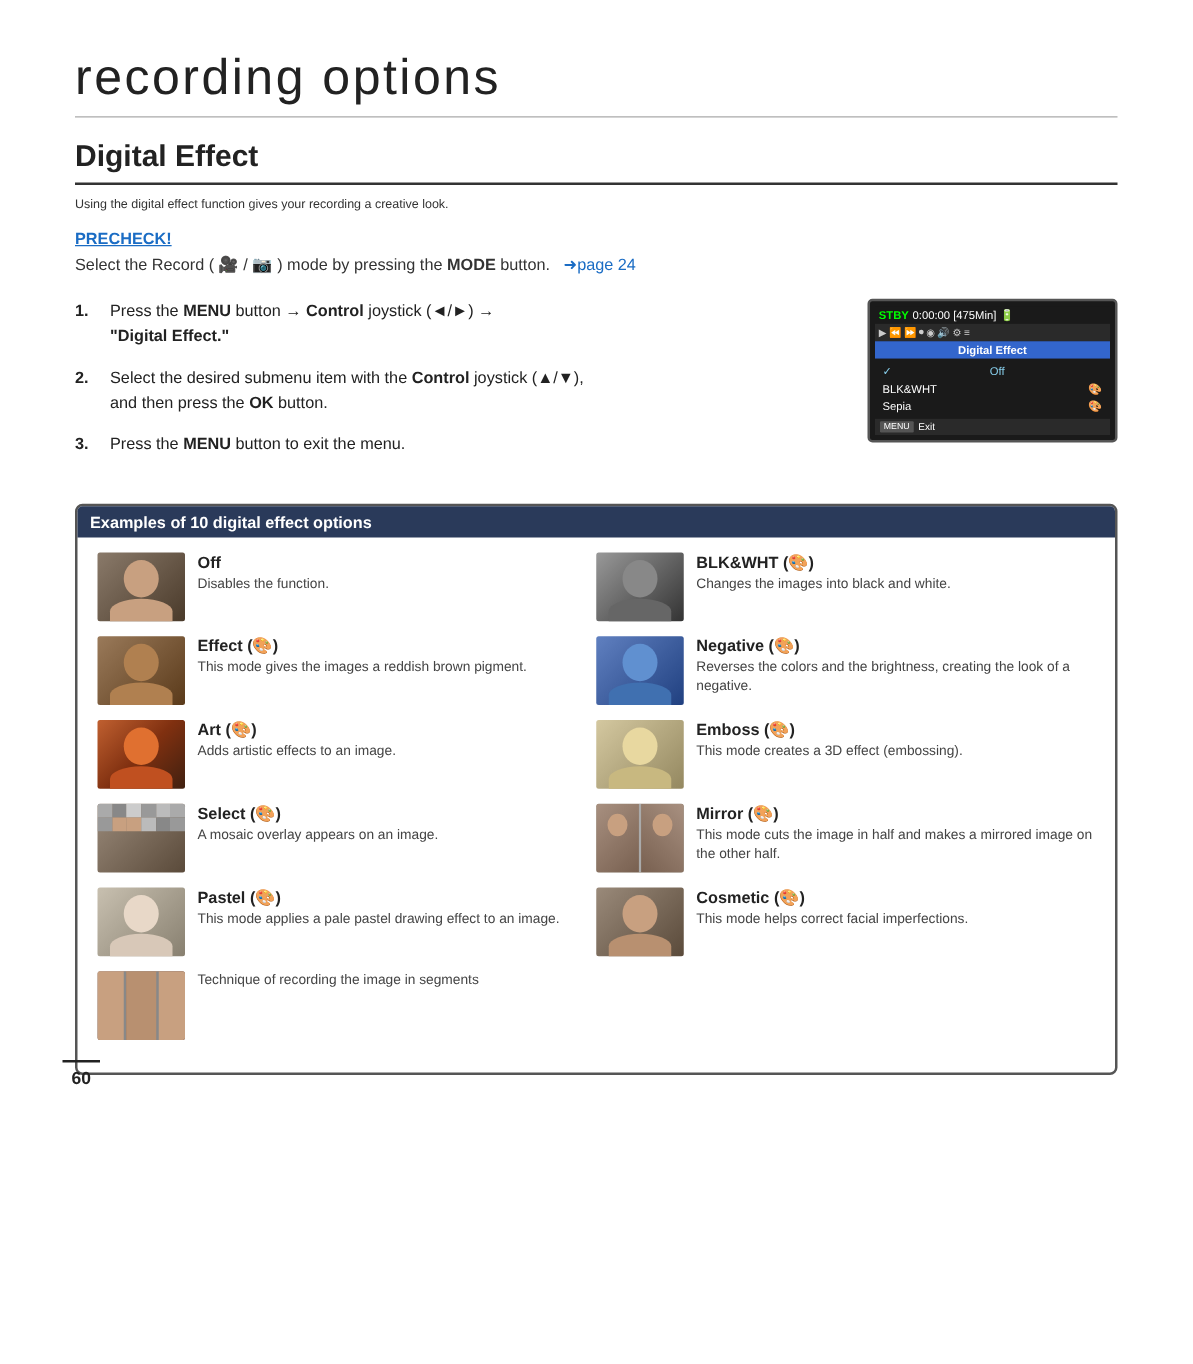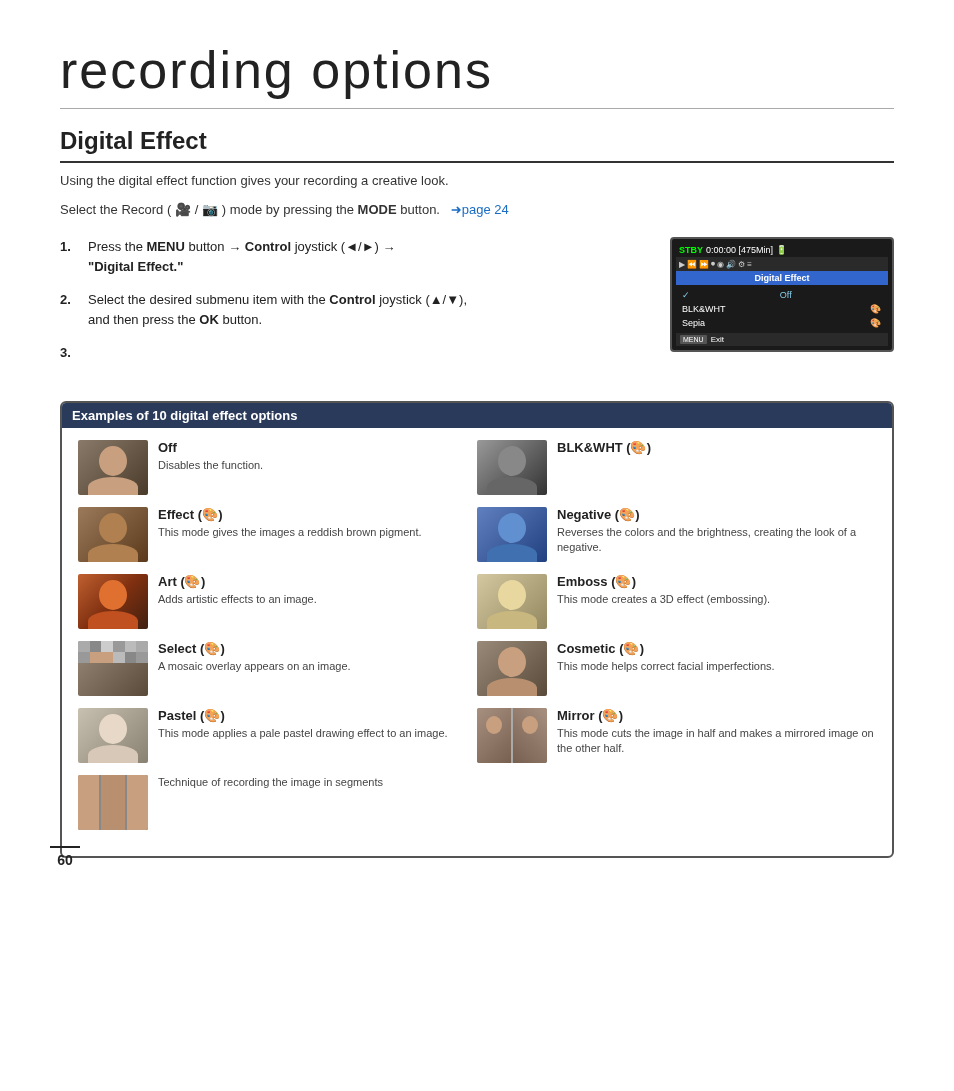--- a/index.html
+++ b/index.html
@@ -13,41 +13,41 @@
       position: relative;
     }
 
     .page-container {
       padding: 40px 60px 40px 60px;
       position: relative;
     }
 
     
     .page-title {
-      font-size: 52px;
+      font-size: 40px;
       font-weight: 300;
       color: #222;
       letter-spacing: 2px;
       border-bottom: 1px solid #aaa;
       padding-bottom: 8px;
       margin-bottom: 18px;
       font-family: Arial, sans-serif;
     }
 
     
     .section-title {
       font-size: 24px;
       font-weight: bold;
       border-bottom: 2px solid #333;
       padding-bottom: 6px;
       margin-bottom: 10px;
     }
 
     .subtitle {
-      font-size: 13px;
+      font-size: 10px;
       color: #333;
       margin-bottom: 14px;
     }
 
     .precheck {
       color: #1a6cc4;
       font-weight: bold;
       font-size: 13px;
       text-decoration: underline;
       margin-bottom: 6px;
@@ -87,21 +87,21 @@
       font-weight: bold;
       min-width: 20px;
     }
 
     .step-text strong {
       font-weight: bold;
     }
 
     
     .camera-ui {
-      width: 224px;
+      width: 200px;
       background: #1a1a1a;
       border: 2px solid #555;
       border-radius: 4px;
       padding: 4px;
       flex-shrink: 0;
     }
 
     .cam-header {
       background: #1a1a1a;
       display: flex;
@@ -296,20 +296,21 @@
 <body>
 
 <div class="page-container">
 
   <h1 class="page-title">recording options</h1>
 
   <h2 class="section-title">Digital Effect</h2>
 
   <p class="subtitle">Using the digital effect function gives your recording a creative look.</p>
 
+  <p class="precheck">PRECHECK!</p>
 
   <p class="mode-line">
     <span>Select the Record ( </span>
     <span>🎥 / 📷</span>
     <span> ) mode by pressing the </span>
     <strong>MODE</strong>
     <span> button. &nbsp;</span>
     <span style="color:#1a6cc4;">➜page 24</span>
   </p>
 
@@ -326,20 +327,23 @@
 
       <div class="step">
         <span class="step-num">2.</span>
         <span class="step-text">
           Select the desired submenu item with the <strong>Control</strong> joystick (▲/▼),<br>and then press the <strong>OK</strong> button.
         </span>
       </div>
 
       <div class="step">
         <span class="step-num">3.</span>
+        <span class="step-text">
+          Press the <strong>MENU</strong> button to exit the menu.
+        </span>
       </div>
     </div>
 
     <div class="camera-ui">
       <div class="cam-header">
         <span class="stby">STBY</span>
         <span class="timecode">0:00:00 [475Min]</span>
         <span class="battery">🔋</span>
       </div>
       <div class="cam-icons-row">
@@ -476,20 +480,21 @@
 
         <div class="effect-item">
           <div class="effect-thumb thumb-blkwht">
             <div class="face-shape">
               <div class="face-circle" style="background:#888;"></div>
               <div class="face-body" style="background:#666; width:50px; bottom:-2px; border-radius:50% 50% 0 0;"></div>
             </div>
           </div>
           <div class="effect-info">
             <div class="effect-name">BLK&amp;WHT (🎨)</div>
+            <div class="effect-desc">Changes the images into black and white.</div>
           </div>
         </div>
 
         <div class="effect-item">
           <div class="effect-thumb thumb-negative">
             <div class="face-shape">
               <div class="face-circle" style="background:#6090d0;"></div>
               <div class="face-body" style="background:#4070b0; width:50px; bottom:-2px; border-radius:50% 50% 0 0;"></div>
             </div>
           </div>
@@ -502,33 +507,20 @@
         <div class="effect-item">
           <div class="effect-thumb thumb-emboss">
             <div class="face-shape">
               <div class="face-circle" style="background:#e8d8a0;"></div>
               <div class="face-body" style="background:#c8b880; width:50px; bottom:-2px; border-radius:50% 50% 0 0;"></div>
             </div>
           </div>
           <div class="effect-info">
             <div class="effect-name">Emboss (🎨)</div>
             <div class="effect-desc">This mode creates a 3D effect (embossing).</div>
-          </div>
-        </div>
-
-        <div class="effect-item">
-          <div class="effect-thumb thumb-cosmetic">
-            <div class="face-shape">
-              <div class="face-circle" style="background:#c8a080;"></div>
-              <div class="face-body" style="background:#b89070; width:50px; bottom:-2px; border-radius:50% 50% 0 0;"></div>
-            </div>
-          </div>
-          <div class="effect-info">
-            <div class="effect-name">Cosmetic (🎨)</div>
-            <div class="effect-desc">This mode helps correct facial imperfections.</div>
           </div>
         </div>
 
         <div class="effect-item">
           <div class="effect-thumb thumb-mirror">
             <div class="face-shape" style="display:flex; border-radius:2px; overflow:hidden;">
               <div style="flex:1; background:linear-gradient(135deg,#a89080,#786050); position:relative;">
                 <div style="width:16px;height:18px;background:#c8a080;border-radius:50%;position:absolute;top:8px;left:50%;transform:translateX(-50%);"></div>
               </div>
               <div style="width:2px; background:#aaa;"></div>
@@ -536,19 +528,32 @@
                 <div style="width:16px;height:18px;background:#c8a080;border-radius:50%;position:absolute;top:8px;left:50%;transform:translateX(-50%);"></div>
               </div>
             </div>
           </div>
           <div class="effect-info">
             <div class="effect-name">Mirror (🎨)</div>
             <div class="effect-desc">This mode cuts the image in half and makes a mirrored image on the other half.</div>
           </div>
         </div>
 
+        <div class="effect-item">
+          <div class="effect-thumb thumb-cosmetic">
+            <div class="face-shape">
+              <div class="face-circle" style="background:#c8a080;"></div>
+              <div class="face-body" style="background:#b89070; width:50px; bottom:-2px; border-radius:50% 50% 0 0;"></div>
+            </div>
+          </div>
+          <div class="effect-info">
+            <div class="effect-name">Cosmetic (🎨)</div>
+            <div class="effect-desc">This mode helps correct facial imperfections.</div>
+          </div>
+        </div>
+
       </div>
     </div>
   </div>
 
   <div class="page-number">60</div>
 
 </div>
 
 </body></html>

